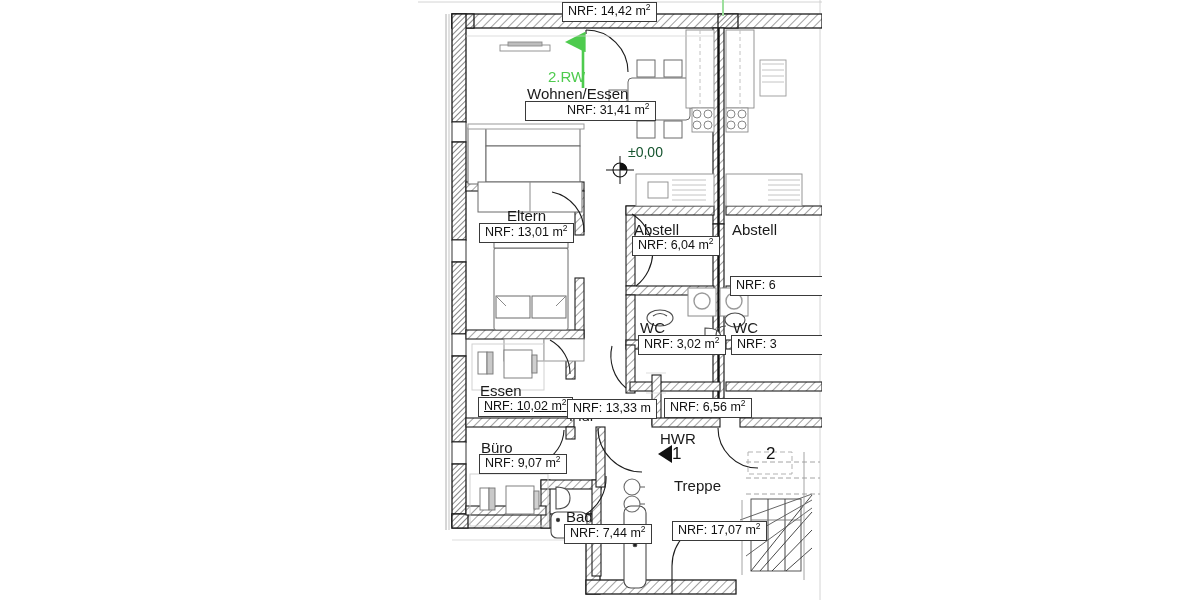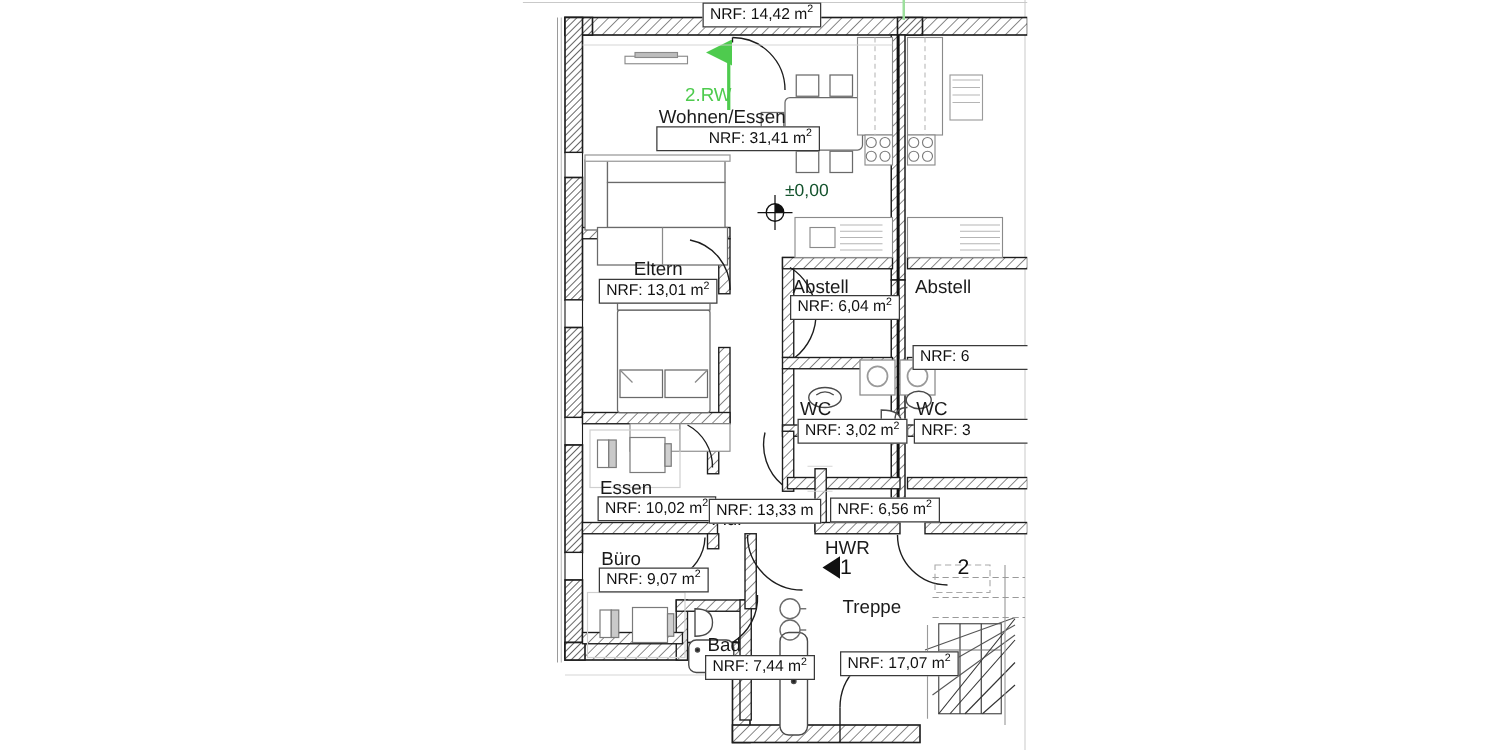--- a/index.html
+++ b/index.html
@@ -373,21 +373,21 @@
 <div class="nrf-box" style="left:638px;top:335px;">
   <span>NRF: 3,02 m</span><sup>2</sup>
 </div>
 
 <div class="lbl room-name" style="left:733px;top:320px;">WC</div>
 <div class="nrf-box" style="left:731px;top:335px;width:88px;overflow:hidden;">
   <span>NRF: 3</span>
 </div>
 
 <div class="lbl room-name" style="left:480px;top:383px;">Essen</div>
-<div class="nrf-box" style="left:478px;top:397px;">
+<div class="nrf-box" style="left:478px;top:397px;text-decoration:underline;">
   <span>NRF: 10,02 m</span><sup>2</sup>
 </div>
 
 <div class="lbl room-name" style="left:569px;top:385px;margin-top:23px;">Flur</div>
 <div class="nrf-box" style="left:567px;top:399px;">
   <span>NRF: 13,33 m</span>
 </div>
 
 <div class="lbl room-name" style="left:660px;top:383px;margin-top:48px;">HWR</div>
 <div class="nrf-box" style="left:664px;top:398px;">

